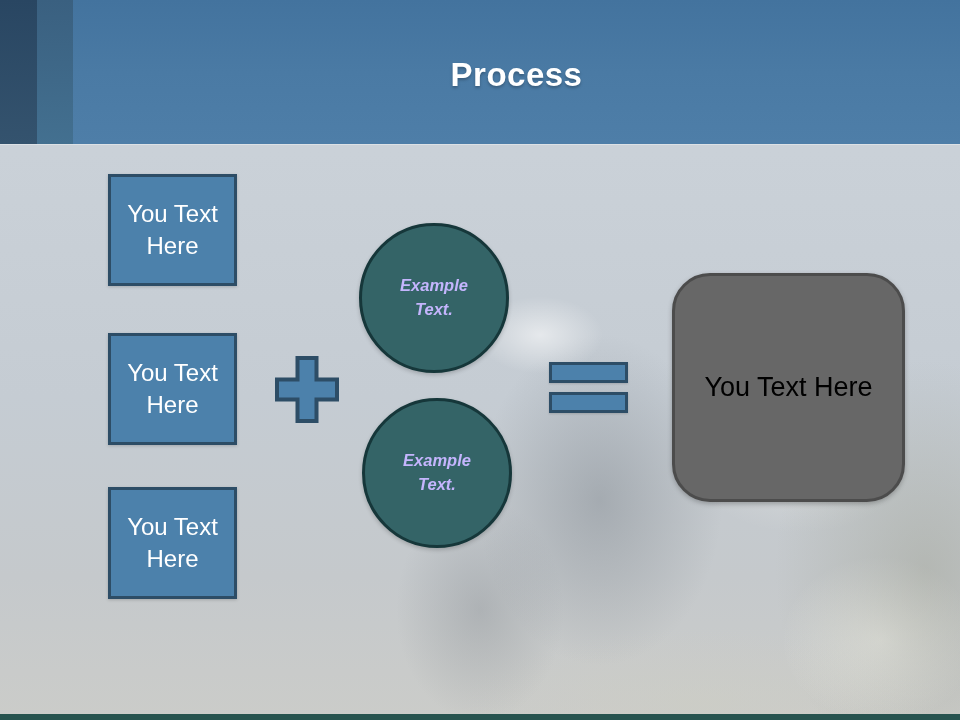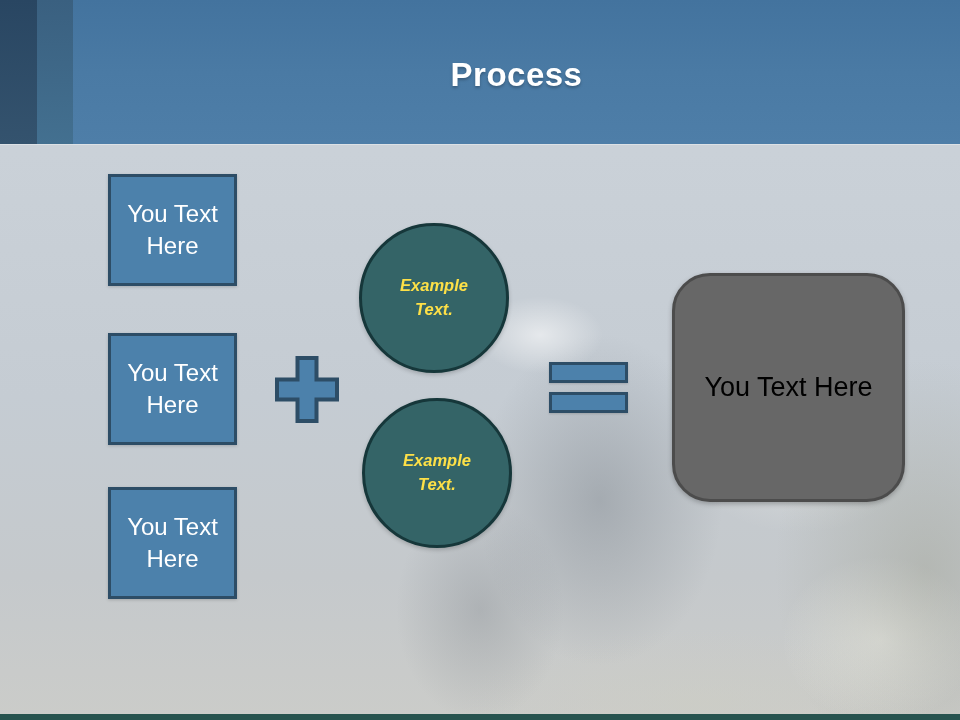--- a/index.html
+++ b/index.html
@@ -60,21 +60,21 @@
     width:79px;height:21px;box-sizing:border-box;
     background:#4c81ab;border:3px solid #2d4d66;
     box-shadow:0 1px 2px rgba(0,0,0,0.15);
   }
   .eq-bar + .eq-bar{margin-top:9px;}
   
   .circle{
     position:absolute;width:150px;height:150px;border-radius:50%;box-sizing:border-box;
     background:#346467;border:3px solid #16373a;
     display:flex;align-items:center;justify-content:center;text-align:center;
-    color:#fde047;font-size:16.5px;font-weight:bold;font-style:italic;line-height:1.45;
+    color:#c4b5fd;font-size:16.5px;font-weight:bold;font-style:italic;line-height:1.45;
     box-shadow:0 2px 4px rgba(0,0,0,0.2);
   }
   .circle .inner{width:96px;}
   .circ1{left:359px;top:223px;}
   .circ2{left:362px;top:398px;}
   
   .result{
     position:absolute;left:672px;top:273px;width:233px;height:229px;box-sizing:border-box;
     background:#676767;border:3px solid #4c4c4c;border-radius:38px;
     display:flex;align-items:center;justify-content:center;text-align:center;

